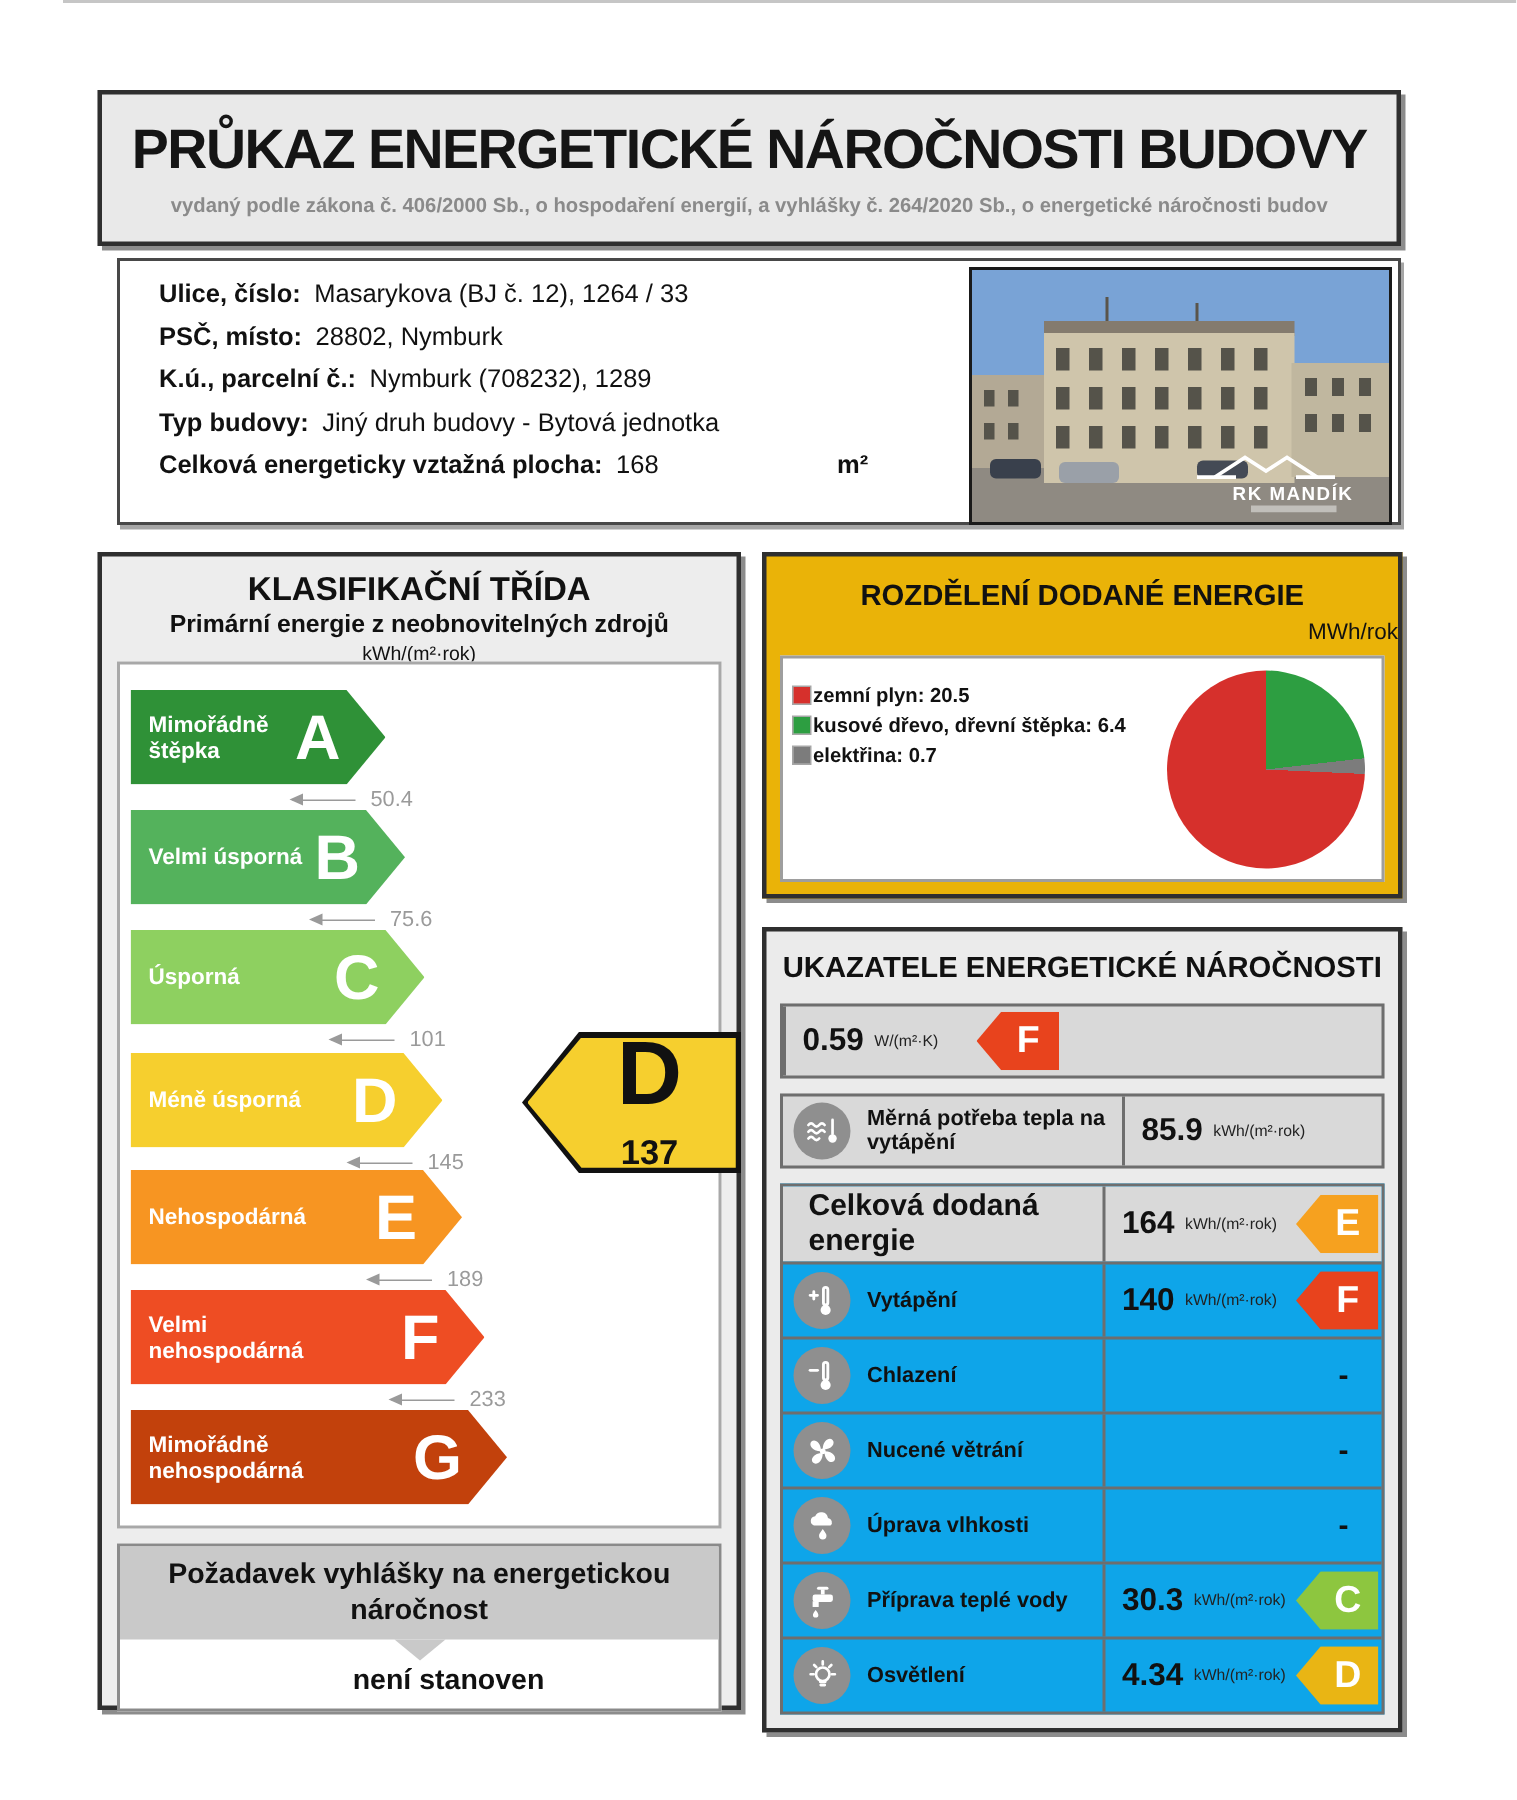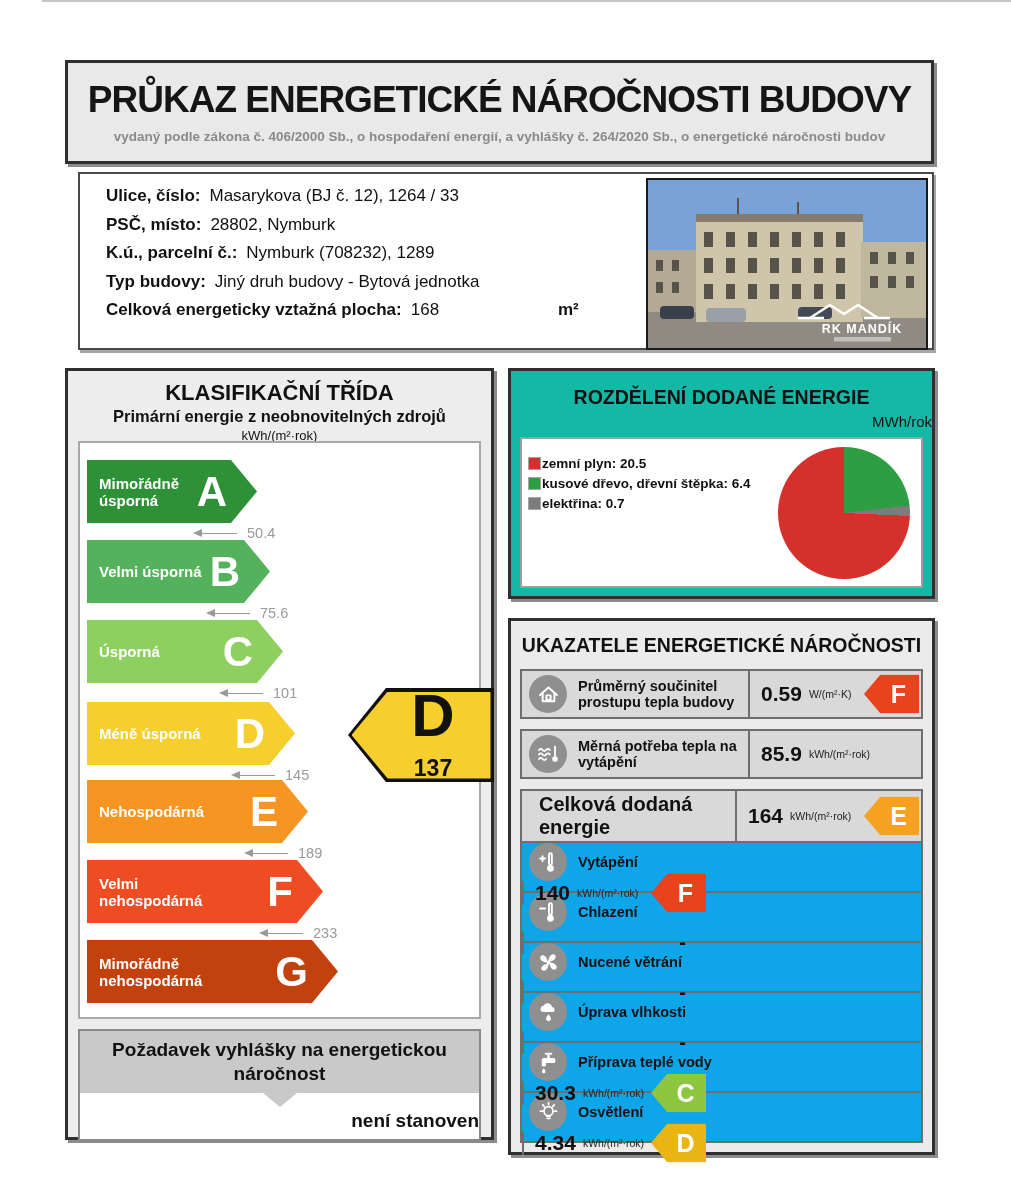--- a/index.html
+++ b/index.html
@@ -48,42 +48,42 @@
   .cur-inner{position:absolute;inset:3.5px;clip-path:polygon(0 50%,26% 0,100% 0,100% 100%,26% 100%);
     display:flex;flex-direction:column;align-items:center;justify-content:center;padding-left:24px;box-sizing:border-box;}
   .cur-ltr{font-size:60px;line-height:54px;font-weight:bold;color:#111;}
   .cur-val{font-size:23px;line-height:26px;font-weight:bold;color:#111;margin-top:12px;}
 
   .req-box{position:absolute;left:10px;top:658px;width:403px;height:112px;border:2px solid #8a8a8a;background:#fff;box-sizing:border-box;}
   .req-header{height:62px;background:#c9c9c9;display:flex;align-items:center;justify-content:center;text-align:center;
     font-weight:bold;font-size:19px;line-height:24px;position:relative;padding:0 18px;}
   .req-header::after{content:"";position:absolute;top:100%;left:50%;transform:translateX(-50%);
     border-left:17px solid transparent;border-right:17px solid transparent;border-top:14px solid #c9c9c9;}
-  .req-value{text-align:right;font-weight:bold;font-size:19px;margin-top:17px;padding-left:39px;}
+  .req-value{text-align:center;font-weight:bold;font-size:19px;margin-top:17px;padding-left:39px;}
 
   
-  .pie-panel{position:absolute;left:508px;top:368px;width:427px;height:231px;background:#14b8a6;
+  .pie-panel{position:absolute;left:508px;top:368px;width:427px;height:231px;background:#eab308;
     border:3px solid #2f2f2f;box-shadow:3px 3px 0 rgba(0,0,0,.45);box-sizing:border-box;}
   .pie-title{text-align:center;margin-top:15px;font-size:19.5px;font-weight:bold;}
   .pie-sub{text-align:right;font-size:15px;margin-top:4px;}
   .pie-inner{position:absolute;left:9px;top:66px;width:403px;height:151px;background:#fff;border:2px solid #9e9e9e;box-sizing:border-box;}
   .legend{position:absolute;left:7px;top:14px;}
   .legend-item{display:flex;align-items:center;height:20px;font-size:13.5px;font-weight:bold;}
   .legend-sq{width:11px;height:11px;margin-right:2px;outline:1px solid rgba(0,0,0,.35);}
   .pie-chart{position:absolute;right:11px;top:8px;width:132px;height:132px;border-radius:50%;}
 
   
   .ind-panel{position:absolute;left:508px;top:618px;width:427px;height:537px;background:#ebebeb;
     border:3px solid #2f2f2f;box-shadow:3px 3px 0 rgba(0,0,0,.45);box-sizing:border-box;}
   .ind-title{text-align:center;margin-top:13px;font-size:19.5px;font-weight:bold;}
   .ind-rows{position:absolute;left:9px;top:48px;width:403px;}
   .ind-row{height:50px;display:flex;box-sizing:border-box;}
   .boxed{border:2px solid #6e6e6e;margin-bottom:10px;background:#d9d9d9;}
   .ind-table{border:2px solid #6e6e6e;background:#0ea5e9;}
-  .ind-table .ind-row + .ind-row{border-top:2px solid #6e6e6e;flex-direction:column;}
+  .ind-table .ind-row + .ind-row{border-top:2px solid #6e6e6e;}
   .row-gray{background:#d9d9d9;}
   .cell-label{flex:1;display:flex;align-items:center;padding-left:7px;gap:11px;}
   .cell-value{width:186px;border-left:2px solid #6e6e6e;display:flex;align-items:center;position:relative;padding-left:11px;box-sizing:border-box;}
   .icon-circle{width:38px;height:38px;border-radius:50%;background:#8f8f8f;display:flex;align-items:center;justify-content:center;flex:0 0 38px;}
   .row-label{font-weight:bold;font-size:14.5px;line-height:16px;}
   .big-label{font-weight:bold;font-size:20px;padding-left:10px;}
   .val{font-weight:bold;font-size:21px;}
   .unit{font-size:10.5px;margin-left:7px;color:#222;}
   .dash{margin-left:auto;padding-right:22px;font-size:20px;}
   .badge{position:absolute;right:2px;top:50%;transform:translateY(-50%);width:55px;height:39px;
@@ -183,21 +183,21 @@
     </div>
   </div>
 
   <div class="left-panel">
     <div class="klas-title">KLASIFIKAČNÍ TŘÍDA</div>
     <div class="klas-sub">Primární energie z neobnovitelných zdrojů</div>
     <div class="klas-unit">kWh/(m²·rok)</div>
 
     <div class="chart-box">
       <div class="carrow cr-a" style="background: rgb(47, 145, 55);">
-        <span class="lbl">Mimořádně úsporná</span>
+        <span class="lbl">Mimořádně štěpka</span>
         <span class="ltr">A</span>
       </div>
       <div class="thr th-0">
           <span class="arr"></span>
           <span>50.4</span>
         </div>
       <div class="carrow cr-b" style="background: rgb(84, 178, 92);">
         <span class="lbl">Velmi úsporná</span>
         <span class="ltr">B</span>
       </div>
@@ -277,30 +277,20 @@
       </div>
       <div class="pie-chart" style="background: conic-gradient(rgb(45, 158, 65) 0deg, rgb(45, 158, 65) 83.4783deg, rgb(124, 124, 124) 83.4783deg, rgb(124, 124, 124) 92.6087deg, rgb(214, 48, 44) 92.6087deg, rgb(214, 48, 44) 360deg);"></div>
     </div>
   </div>
 
   <div class="ind-panel">
     <div class="ind-title">UKAZATELE ENERGETICKÉ NÁROČNOSTI</div>
     <div class="ind-rows">
 
       <div class="ind-row boxed">
-        <div class="cell-label">
-          <span class="icon-circle">
-            <svg viewBox="0 0 24 24" width="27" height="27" fill="none" stroke="#fff" stroke-width="1.7" stroke-linecap="round" stroke-linejoin="round">
-              <path d="M4.5 12.5 12 5.8 19.5 12.5"></path>
-                <path d="M6.8 11v7h10.4v-7"></path>
-                <rect x="10.1" y="12.8" width="3.8" height="3.8"></rect>
-            </svg>
-          </span>
-          <span class="row-label" style="width:170px">Průměrný součinitel prostupu tepla budovy</span>
-        </div>
         <div class="cell-value">
           <span class="val">0.59</span>
           <span class="unit">W/(m²·K)</span>
           <span class="badge" style="background: rgb(232, 67, 29);">
               <i>F</i>
             </span>
         </div>
       </div>
 
       <div class="ind-row boxed">

